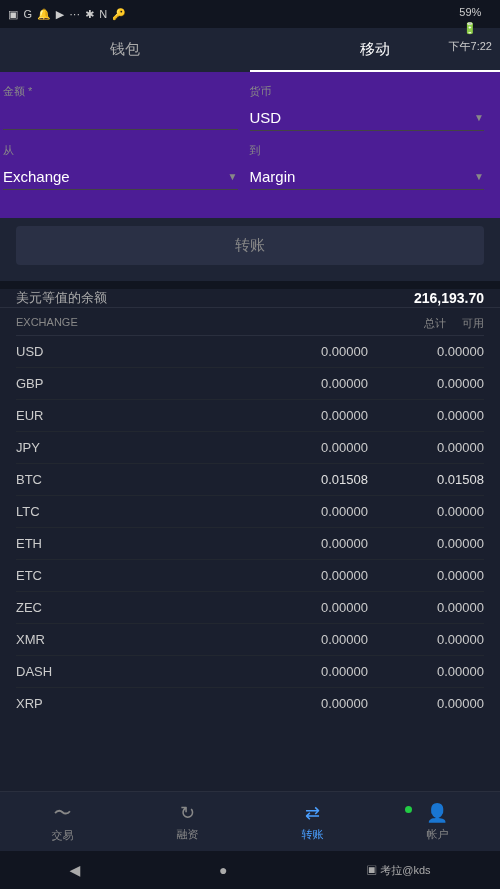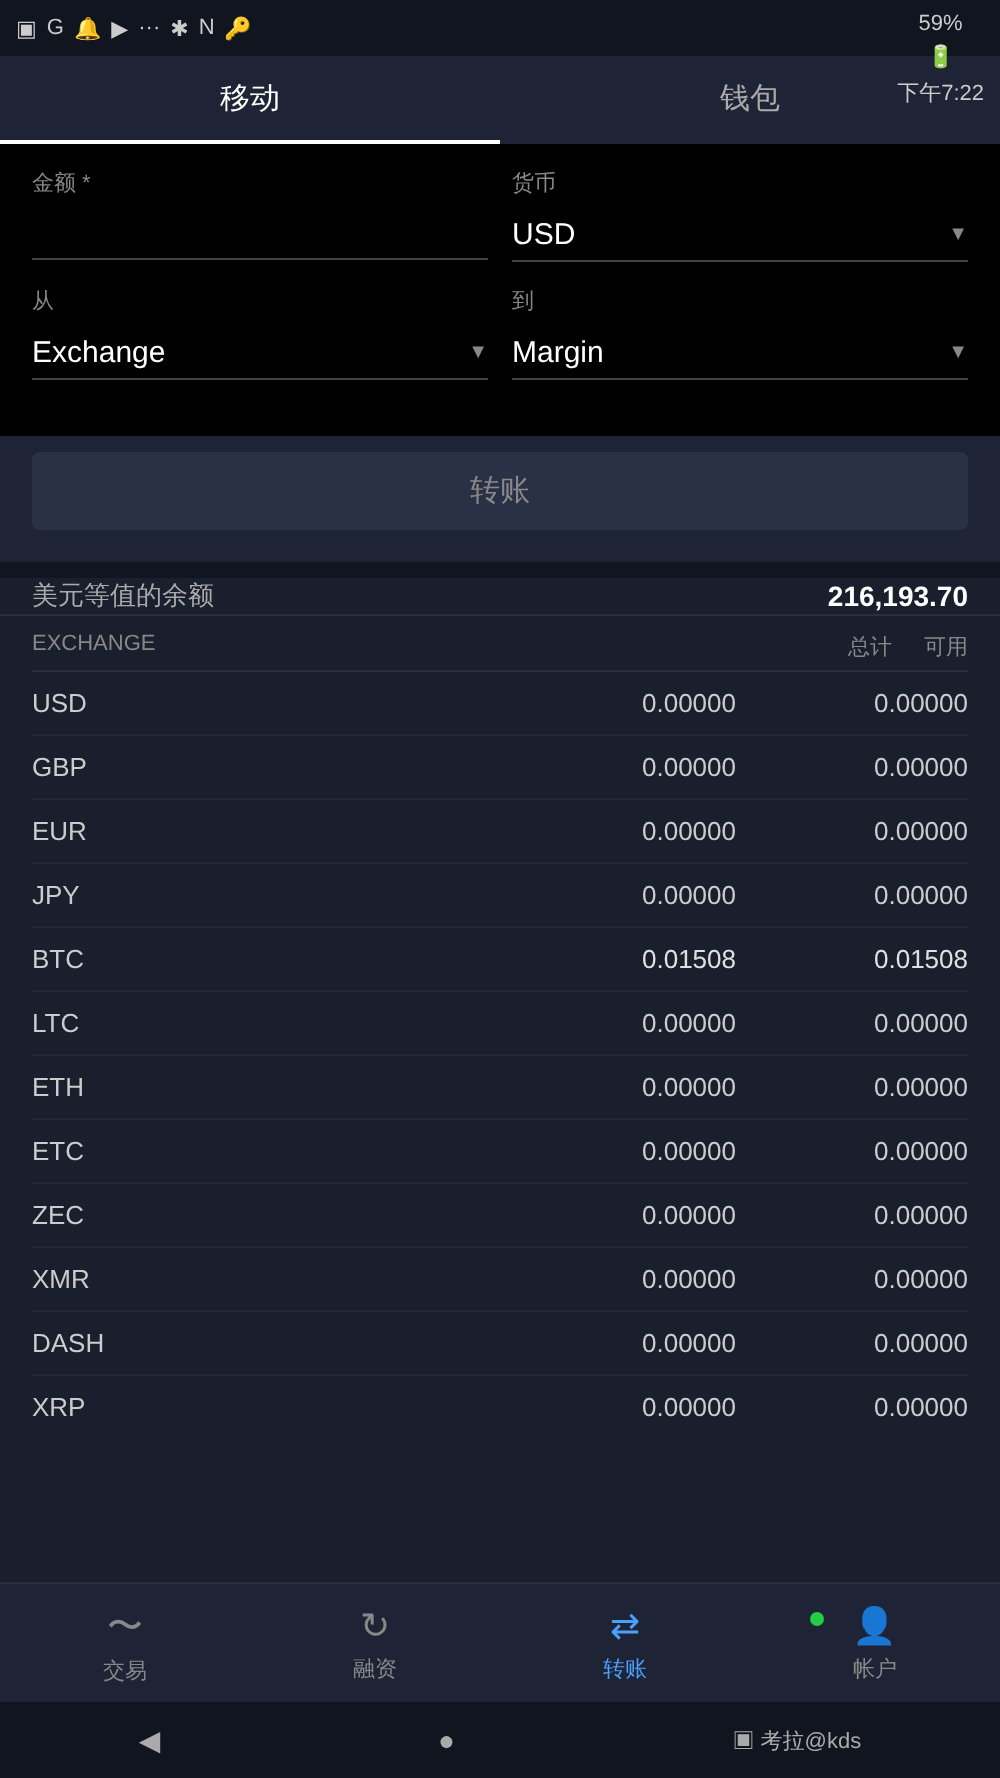--- a/index.html
+++ b/index.html
@@ -43,22 +43,22 @@
       cursor: pointer;
       border-bottom: 2px solid transparent;
     }
     .tab-item.active {
       color: #fff;
       border-bottom: 2px solid #fff;
     }
 
     
     .form-section {
-      background: #000000;
-      padding: 12px 16px 16px 16px;
+      background: #4c1d95;
+      padding: 12px 16px 16px 3px;
     }
     .form-row {
       display: flex;
       gap: 12px;
       margin-bottom: 12px;
     }
     .form-group {
       flex: 1;
       display: flex;
       flex-direction: column;
@@ -225,25 +225,25 @@
   <div class="status-right">
     <span>LTE</span>
     <span>▲▼</span>
     <span>59%</span>
     <span>🔋</span>
     <span>下午7:22</span>
   </div>
 </div>
 
 <div class="tab-bar">
+  <div class="tab-item">
+    <span>钱包</span>
+  </div>
   <div class="tab-item active">
     <span>移动</span>
-  </div>
-  <div class="tab-item">
-    <span>钱包</span>
   </div>
 </div>
 
 <div class="form-section">
 
   <div class="form-row">
     <div class="form-group">
       <div class="form-label">金额 *</div>
       <input class="form-input" type="text" value="" placeholder="" style="">
     </div>

